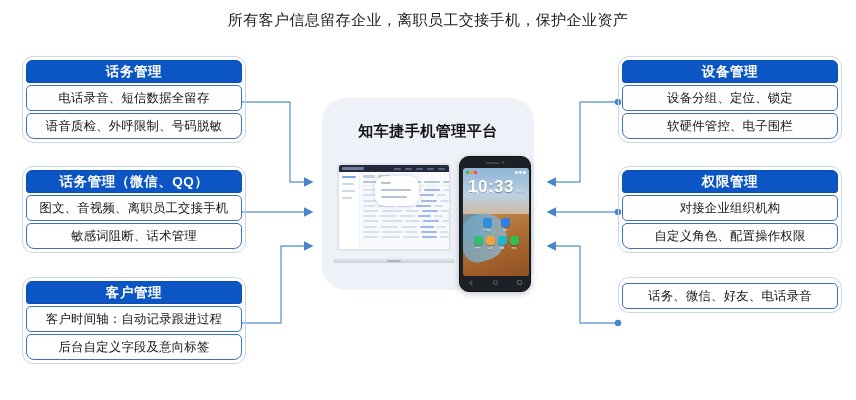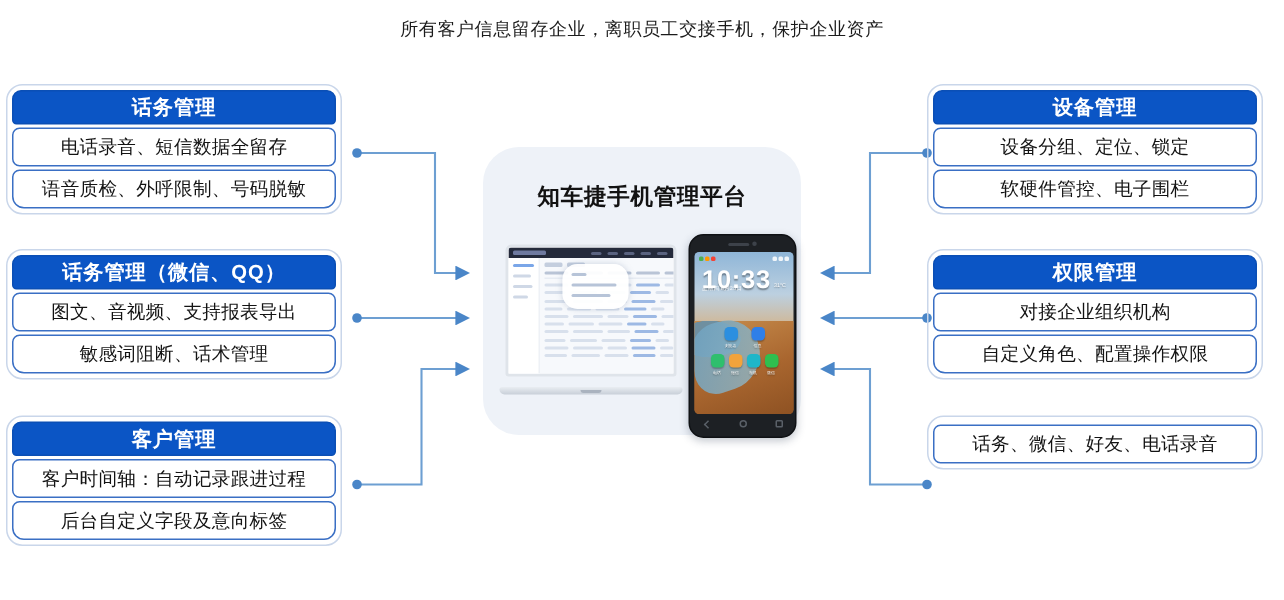--- a/index.html
+++ b/index.html
@@ -8,27 +8,27 @@
     background: #ffffff;
     font-family: "Liberation Sans", "DejaVu Sans", sans-serif;
     overflow: hidden;
   }
   #stage { position: relative; width: 856px; height: 400px; }
 
   
   .headline {
     position: absolute; top: 11px; left: 0; width: 856px;
     text-align: center;
-    font-size: 12px; font-weight: 400; color: #1b1b1b;
+    font-size: 15px; font-weight: 400; color: #1b1b1b;
     letter-spacing: .4px; white-space: nowrap;
   }
 
   
   .fbox { position: absolute; width: 216px; }
-  .fbox.left  { left: 8px; text-align: center; }
+  .fbox.left  { left: 26px; text-align: center; }
   .fbox.right { left: 622px; }
   .fbox.r1 { top: 60px; }
   .fbox.r2 { top: 170px; }
   .fbox.r3 { top: 281px; }
 
   .fbox-head {
     height: 23px; border-radius: 6px 6px 3px 3px;
     background: #0b55c5;
     border: 1px solid #0b4fb5;
     color: #ffffff;
@@ -203,21 +203,21 @@
   </svg>
 
   <div class="fbox left r1">
     <div class="fbox-head">话务管理</div>
     <div class="fbox-item">电话录音、短信数据全留存</div>
     <div class="fbox-item second">语音质检、外呼限制、号码脱敏</div>
   </div>
 
   <div class="fbox left r2">
     <div class="fbox-head">话务管理（微信、QQ）</div>
-    <div class="fbox-item">图文、音视频、支持报表导出</div>
+    <div class="fbox-item">图文、音视频、离职员工交接手机</div>
     <div class="fbox-item second">敏感词阻断、话术管理</div>
   </div>
 
   <div class="fbox right r1">
     <div class="fbox-head">设备管理</div>
     <div class="fbox-item">设备分组、定位、锁定</div>
     <div class="fbox-item second">软硬件管控、电子围栏</div>
   </div>
 
   <div class="fbox left r3">

